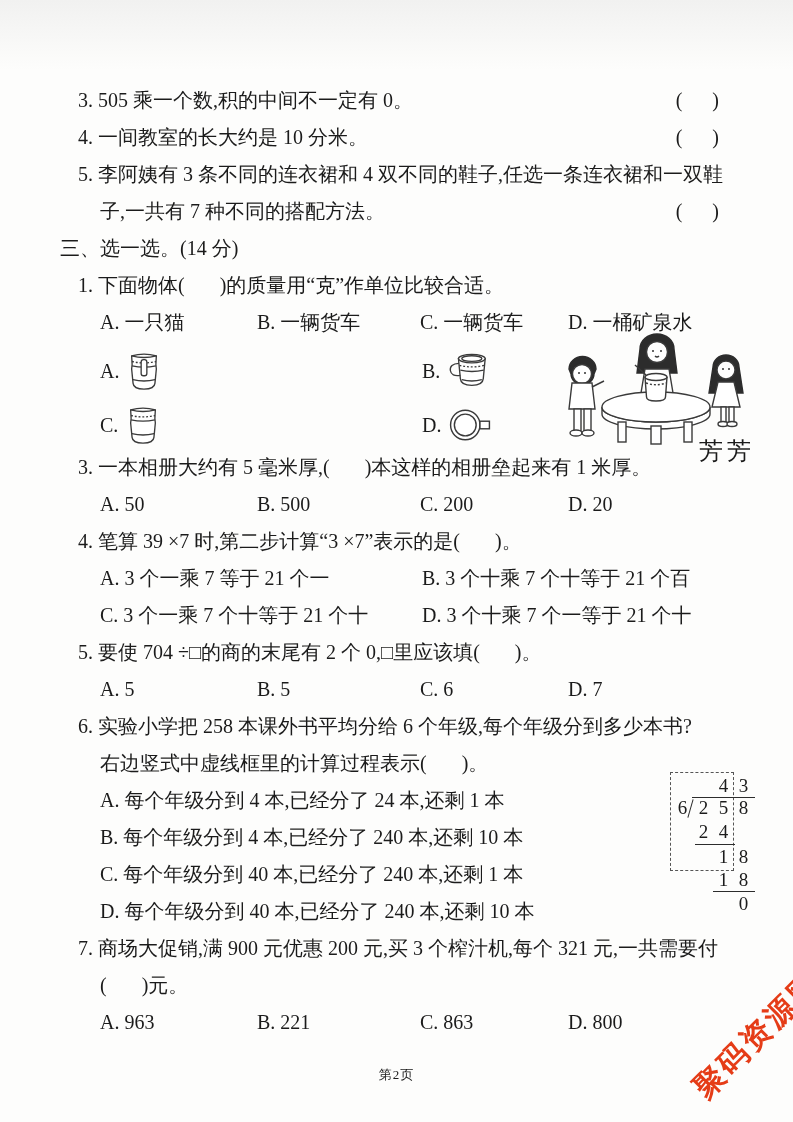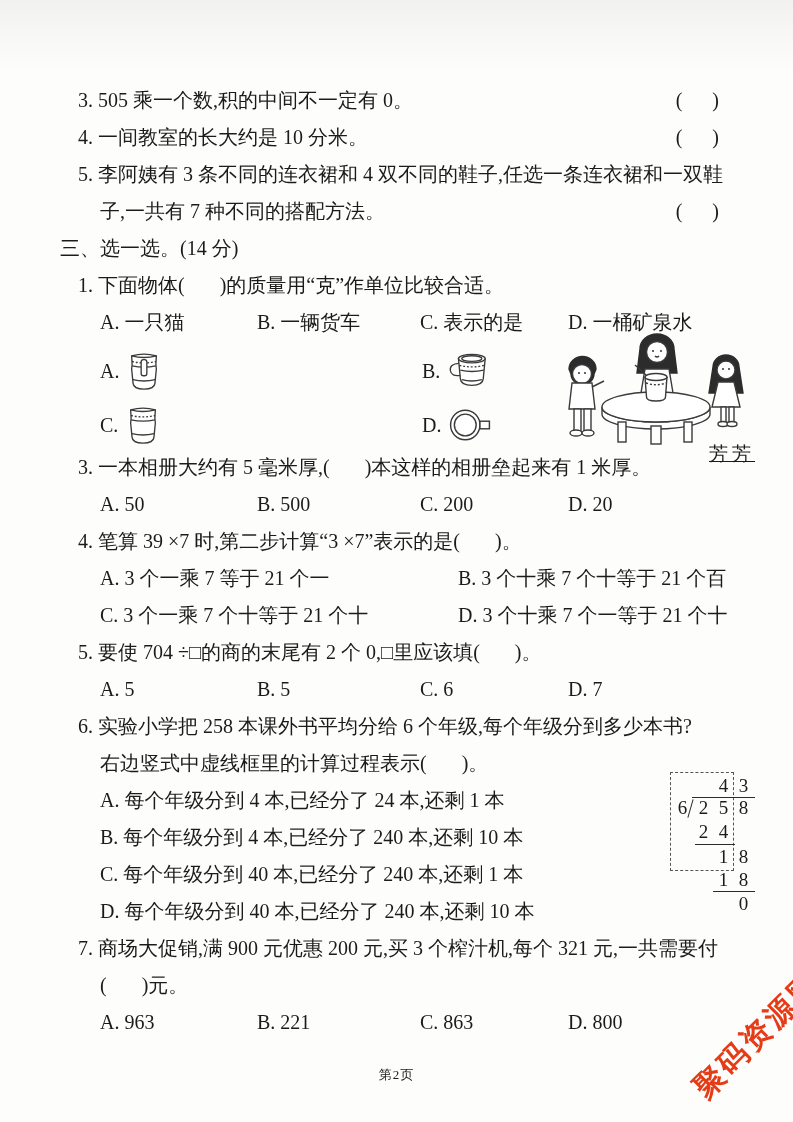--- a/index.html
+++ b/index.html
@@ -13,29 +13,29 @@
     overflow:hidden;
   }
   .content{position:absolute;left:60px;top:88px;width:675px;}
   .line{font-size:20px;line-height:25px;margin-bottom:12px;white-space:pre-wrap;}
   .indent1{padding-left:18px;}
   .indent2{padding-left:40px;}
   .bracket{float:right;margin-right:14px;white-space:pre;letter-spacing:2px;}
   .opts4{display:grid;grid-template-columns:157px 163px 148px auto;padding-left:40px;
          font-size:20px;line-height:25px;margin-bottom:12px;white-space:pre-wrap;font-family:Liberation Serif, serif;}
   .opts2{display:grid;grid-template-columns:322px auto;padding-left:40px;
-         font-size:20px;line-height:25px;margin-bottom:12px;white-space:pre-wrap;gap:36px;}
+         font-size:20px;line-height:25px;margin-bottom:12px;white-space:pre-wrap;}
   .sec-title{font-size:20px;line-height:25px;margin-bottom:12px;}
   
   .q2block{position:relative;}
   .cuprow{display:grid;grid-template-columns:322px auto;padding-left:40px;
           font-size:20px;height:48px;margin-bottom:6px;align-items:center;width:470px;}
   .cupcell{display:flex;align-items:center;gap:6px;}
   .q2fig{position:absolute;right:-34px;top:-22px;width:215px;height:142px;}
-  .q2cap{position:absolute;right:14px;bottom:0;font-size:19px;letter-spacing:4px;text-decoration:underline;}
+  .q2cap{position:absolute;right:14px;bottom:0;font-size:24px;letter-spacing:4px;}
   svg{display:block;}
   
   .divwrap{position:absolute;right:-25px;top:62px;width:84px;height:142px;
            font-size:19px;}
   .dgt{position:absolute;width:13px;text-align:center;line-height:20px;}
   .dline{position:absolute;border-top:1.6px solid #2c2c2c;}
   .dslash{position:absolute;border-left:1.6px solid #2c2c2c;height:19px;transform:rotate(16deg);}
   .dashedbox{position:absolute;border:1.6px dashed #555;}
   .q6block,.q7block{position:relative;}
   
@@ -60,21 +60,21 @@
 
     <div class="line indent1"><span>5. 李阿姨有 3 条不同的连衣裙和 4 双不同的鞋子,任选一条连衣裙和一双鞋</span></div>
     <div class="line indent2"><span class="bracket">(    )</span><span>子,一共有 7 种不同的搭配方法。</span></div>
 
     <div class="sec-title">三、选一选。(14 分)</div>
 
     <div class="line indent1">1. 下面物体(       )的质量用“克”作单位比较合适。</div>
     <div class="opts4">
       <span>A. 一只猫</span>
       <span>B. 一辆货车</span>
-      <span>C. 表示的是</span>
+      <span>C. 一辆货车</span>
       <span>D. 一桶矿泉水</span>
     </div>
 
     <div class="q2block">
 
       <div class="q2fig">
         <svg viewBox="0 0 215 120" width="215" height="120">
           <g stroke="#3a3a3a" stroke-width="1.4" fill="none">
 
             <path d="M86,24 a17,15 0 0 1 34,0 l3,24 h-40 z" fill="#2c2c2c" stroke="#2c2c2c"></path>

